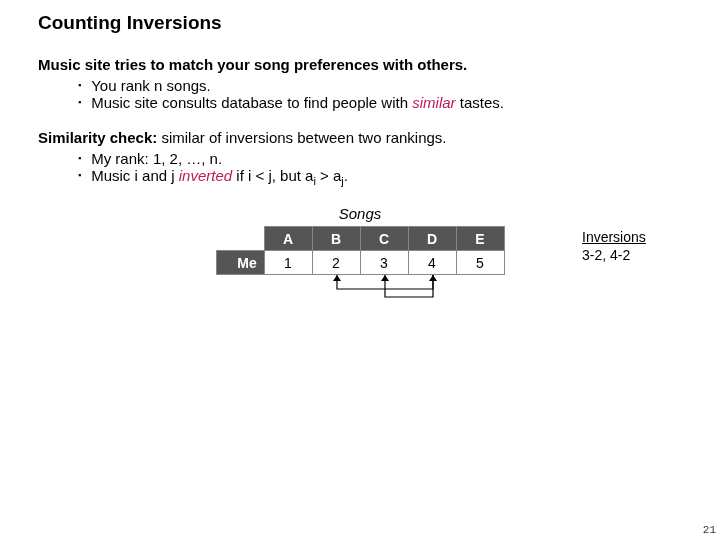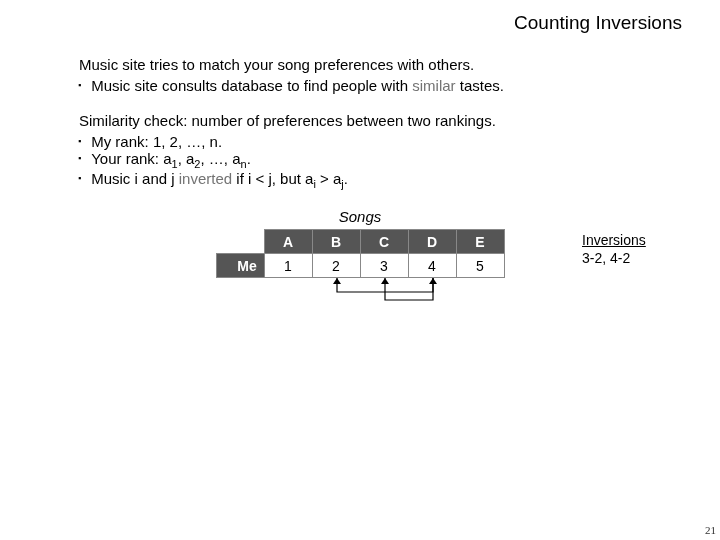--- a/index.html
+++ b/index.html
@@ -9,61 +9,61 @@
     height: 540px;
     font-family: "Comic Sans MS", cursive, sans-serif;
     font-size: 15px;
     color: #000;
     position: relative;
     background: #fff;
   }
   .slide { padding: 8px 38px 0 38px; }
   h1 {
     font-size: 19px;
-    font-weight: normal;
-    text-align: right;
+    font-weight: bold;
+    text-align: left;
     margin: 4px 0 22px 0;
   }
   p { margin: 0 0 4px 0; }
   ul { margin: 0 0 18px 0; padding-left: 40px; list-style: none; }
   ul li::before { content: "\25AA"; font-size: 9px; position: relative; top: -3px; margin-right: 10px; }
   .sub { vertical-align: sub; font-size: 11px; }
   .sup { vertical-align: super; font-size: 11px; }
-  .red { color: #737373; }
+  .red { color: #be185d; font-style: italic; }
   .blue { color: #0000cc; }
   .table-wrap { text-align: center; margin-top: 10px; position: relative; }
   .songs-label { font-style: italic; margin-bottom: 4px; }
   table { border-collapse: collapse; margin: 0 auto; }
   td, th { width: 48px; height: 24px; text-align: center; font-size: 14px; border: 1px solid #888; }
   th.colhead { background: #555; color: #fff; font-weight: bold; }
   th.rowhead { background: #555; color: #fff; font-weight: bold; padding-left: 15px; }
   td.blank, th.blank { border: none; background: transparent; }
   .inversions-box { position: absolute; left: 544px; top: 24px; text-align: left; font-size: 14px; }
   .inversions-box .hlabel { text-decoration: underline; margin-bottom: 2px; }
   .svg-arrows { display: block; margin: 0 auto; }
   .brute { margin-top: 10px; }
-  .pagenum { position: absolute; bottom: 4px; right: 4px; font-size: 11px; font-family: Liberation Serif, serif; color: #333; }
-  .bold { font-weight: normal; margin-left: 41px; }
+  .pagenum { position: absolute; bottom: 4px; right: 4px; font-size: 11px; font-family: Liberation Mono, monospace; color: #333; }
+  .bold { font-weight: bold; }
 </style>
 </head>
 <body>
 
 <div class="slide">
 
   <h1>Counting Inversions</h1>
 
   <p class="bold">Music site tries to match your song preferences with others.</p>
   <ul>
+    <li><span>You rank n songs.</span></li>
     <li><span>Music site consults database to find people with </span><span class="red">similar</span><span> tastes.</span></li>
   </ul>
 
-  <p><span class="bold">Similarity check:</span><span>  number of preferences between two rankings.</span></p>
+  <p><span class="bold">Similarity check:</span><span>  similar of inversions between two rankings.</span></p>
   <ul>
     <li><span>My rank:  1, 2, …, n.</span></li>
-    <li><span>Your rank:  a</span><span class="sub">1</span><span>, a</span><span class="sub">2</span><span>, …, a</span><span class="sub">n</span><span>.</span></li>
     <li><span>Music i and j </span><span class="red">inverted</span><span> if i &lt; j, but a</span><span class="sub">i</span><span> &gt; a</span><span class="sub">j</span><span>.</span></li>
   </ul>
 
   <div class="table-wrap">
     <div class="songs-label">Songs</div>
     <table>
       <tbody>
           <tr>
         <th class="blank"></th>
         <th class="colhead">A</th>

